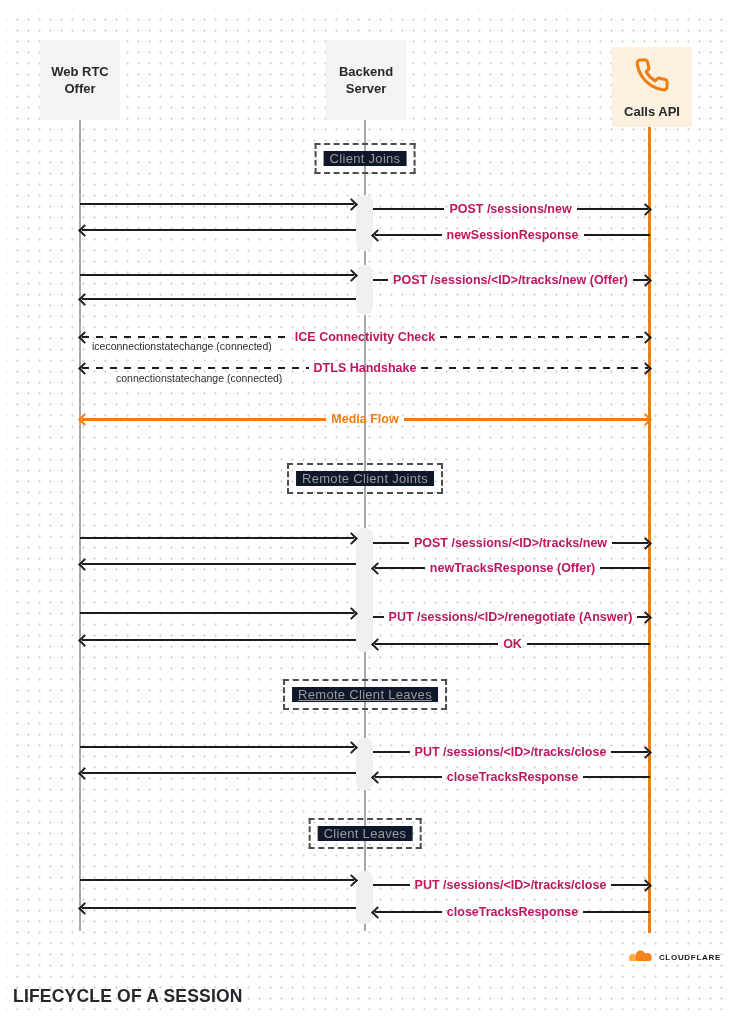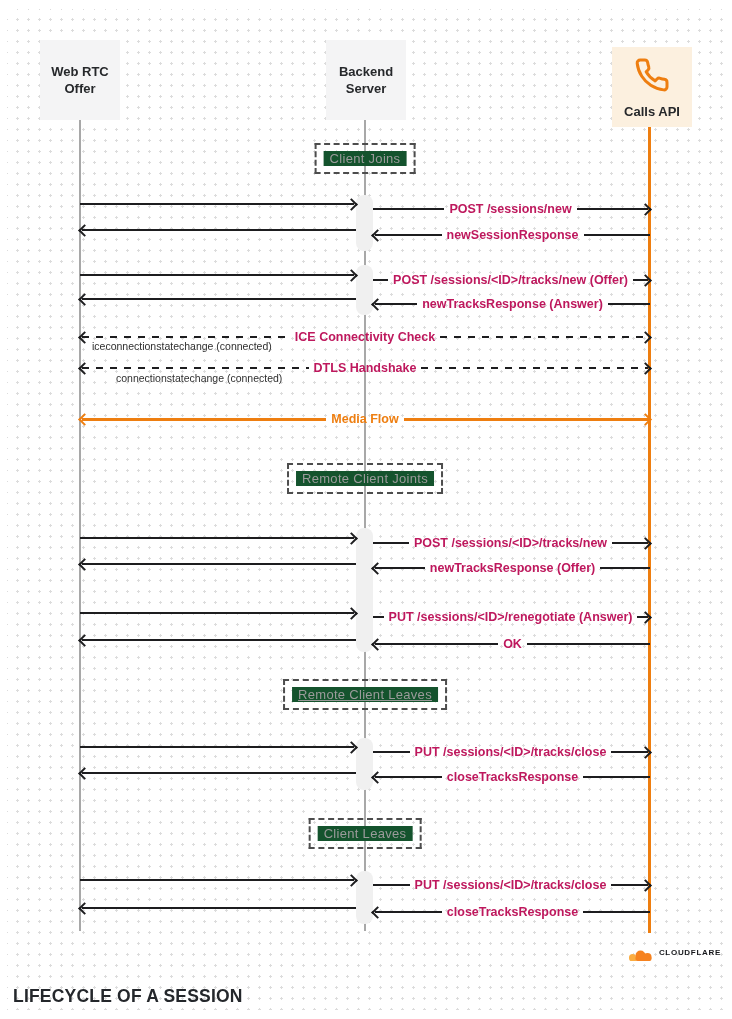--- a/index.html
+++ b/index.html
@@ -31,21 +31,21 @@
   .lifeline{position:absolute;top:119px;width:2px;height:812px;background:var(--lifeline);}
   .lifeline.orange{width:3px;background:var(--orange);}
   
   .act{position:absolute;left:356px;width:17px;background:#f0f0f0;border-radius:8px;}
   
   .phase{
     position:absolute;left:365px;transform:translateX(-50%);
     border:2px dashed #4d4d4d;padding:6px 7px;white-space:nowrap;
     font-size:13px;color:#9b9b9b;letter-spacing:.3px;
   }
-  .phase span{background:#14532d;padding:0 6px;}
+  .phase span{background:#0f172a;padding:0 6px;}
   
   .seg{position:absolute;display:flex;align-items:center;height:16px;}
   .ln{flex:1 1 auto;height:0;border-top:2px solid var(--line);min-width:2px;}
   .lnd{flex:1 1 auto;height:2px;min-width:2px;
        background:repeating-linear-gradient(90deg,var(--line) 0 7px,transparent 7px 14px);}
   .lbl{flex:0 0 auto;font-weight:bold;font-size:12.5px;color:#be185d;padding:0 5px;white-space:nowrap;}
   .ch{flex:0 0 auto;width:9px;height:9px;}
   .chr{border-top:2.5px solid var(--line);border-right:2.5px solid var(--line);
        transform:rotate(45deg);margin-left:-7px;}
   .chl{border-top:2.5px solid var(--line);border-left:2.5px solid var(--line);
@@ -54,21 +54,21 @@
   .seg.orange .chr{border-color:var(--orange);}
   .seg.orange .chl{border-color:var(--orange);}
   .seg.orange .lbl{color:var(--orange);}
   
   .evt{position:absolute;font-size:10.5px;color:#2f2f2f;white-space:nowrap;}
   
   .title{
     position:absolute;left:13px;top:986px;font-weight:bold;font-size:17.5px;
     color:#24272b;letter-spacing:.2px;white-space:nowrap;
   }
-  .brand{position:absolute;right:11px;top:948px;display:flex;gap:4px;}
+  .brand{position:absolute;right:11px;top:948px;display:flex;align-items:center;gap:4px;}
   .brand .word{font-weight:bold;font-size:8px;letter-spacing:.7px;color:#17181c;}
 </style>
 </head>
 <body>
 
 <div class="dots"></div>
 <div class="stage">
 
   <div class="lifeline" style="left:79px;"></div>
   <div class="lifeline" style="left:364px;"></div>
@@ -128,26 +128,20 @@
       <div class="ch chr"></div>
   </div>
   <div class="seg" style="left:373px;top:272px;width:277px;">
     <div class="ln"></div>
       <div class="lbl">POST /sessions/&lt;ID&gt;/tracks/new (Offer)</div>
       <div class="ln"></div>
       <div class="ch chr"></div>
   </div>
   <div class="seg" style="left:80px;top:291px;width:276px;">
     <div class="ch chl"></div>
-      <div class="ln"></div>
-  </div>
-  <div class="seg" style="left:373px;top:296px;width:277px;">
-    <div class="ch chl"></div>
-      <div class="ln"></div>
-      <div class="lbl">newTracksResponse (Answer)</div>
       <div class="ln"></div>
   </div>
 
   <div class="seg" style="left:80px;top:329px;width:570px;">
     <div class="ch chl"></div>
       <div class="lnd"></div>
       <div class="lbl">ICE Connectivity Check</div>
       <div class="lnd"></div>
       <div class="ch chr"></div>
   </div>

